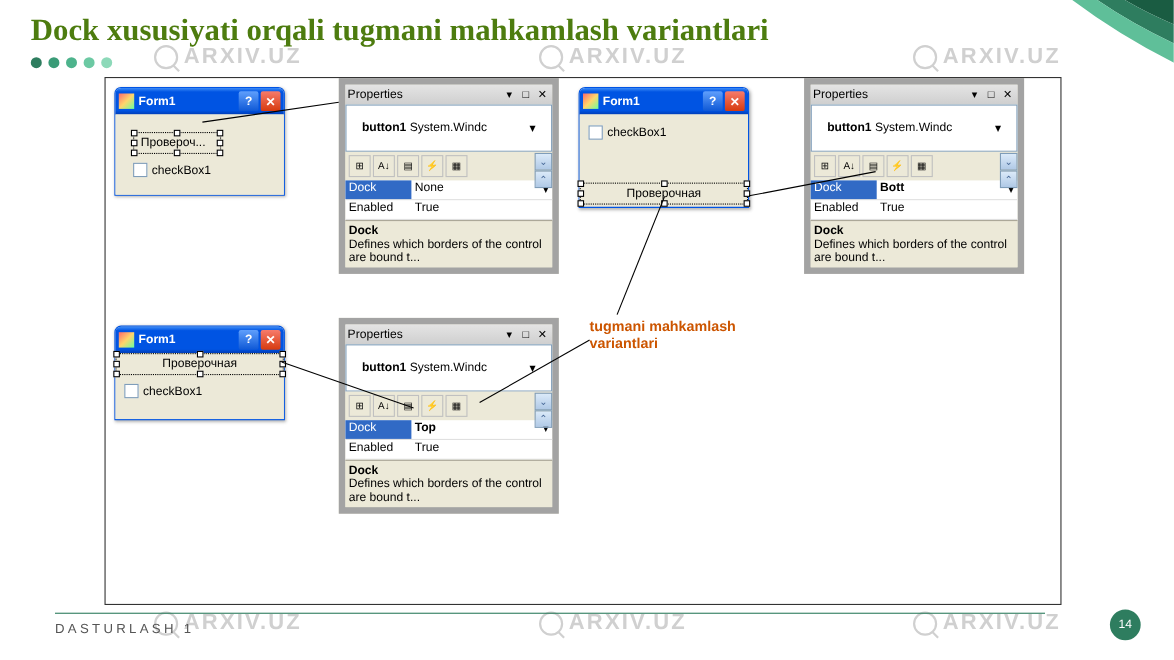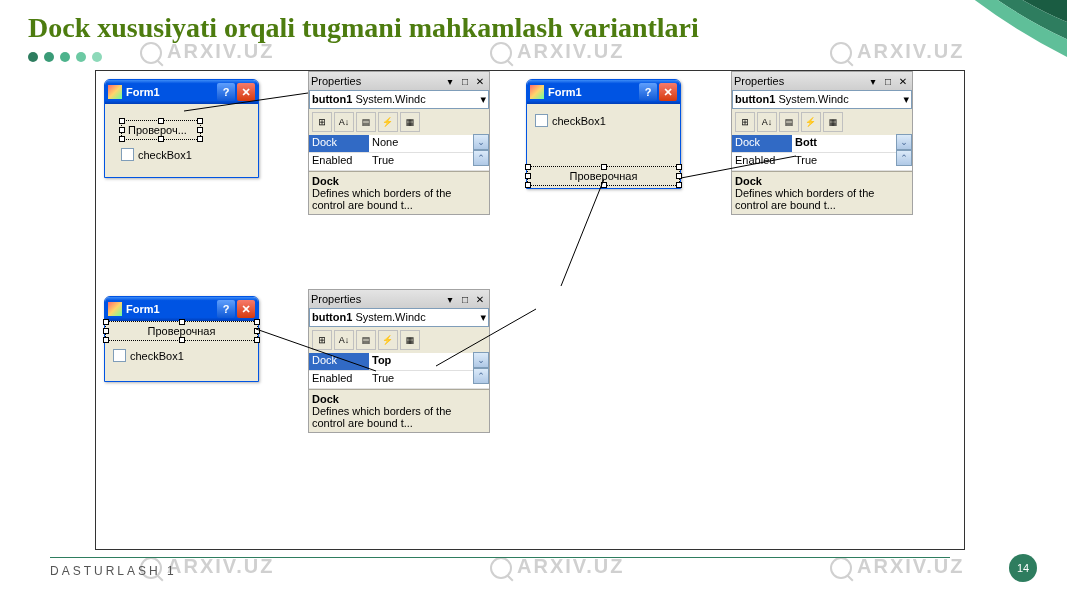--- a/index.html
+++ b/index.html
@@ -173,23 +173,23 @@
 background: #fff;
 margin-right: 4px;
 }
 .date-label {
 position: absolute;
 font-size: 11px;
 margin-left: 40px;
 }
 .properties-panel {
 position: absolute;
-width: 182px;
-background: #ece9d8;
-border: 1px solid #a3a3a3;
+width: 200px;
+background: #ece9d8;
+border: 6px solid #a3a3a3;
 }
 .prop-titlebar {
 background: linear-gradient(to bottom,#e4e4e4,#cfcfcf);
 height: 18px;
 display: flex;
 align-items: center;
 padding: 0 2px;
 font-size: 11px;
 }
 .prop-title-text { flex: 1; }
@@ -199,21 +199,21 @@
 display: flex;
 align-items: center;
 justify-content: center;
 font-size: 10px;
 margin-left: 1px;
 }
 .prop-combo {
 background: #fff;
 border: 1px solid #7f9db9;
 font-size: 11px;
-padding: 2px;
+padding: 14px;
 display: flex;
 justify-content: space-between;
 }
 .prop-toolbar {
 background: #ece9d8;
 padding: 3px;
 display: flex;
 gap: 2px;
 }
 .prop-tool-btn {
@@ -539,20 +539,24 @@
   <div class="prop-scroll">
     <div class="scroll-btn">⌄</div>
     <div class="scroll-btn">⌃</div>
   </div>
   <div class="prop-desc">
     <div class="prop-desc-title">Dock</div>
     <div>Defines which borders of the control are bound t...</div>
   </div>
 </div>
 
+<div class="annotation" style="top:218px;left:440px;">
+  <div>tugmani mahkamlash</div>
+  <div>variantlari</div>
+</div>
 
 <svg class="connector" width="870" height="480">
   <line x1="508" y1="108" x2="465" y2="215" stroke="#000" stroke-width="1"></line>
   <line x1="340" y1="295" x2="440" y2="238" stroke="#000" stroke-width="1"></line>
   <line x1="88" y1="40" x2="212" y2="22" stroke="#000" stroke-width="1"></line>
   <line x1="700" y1="85" x2="585" y2="107" stroke="#000" stroke-width="1"></line>
   <line x1="280" y1="300" x2="160" y2="258" stroke="#000" stroke-width="1"></line>
 </svg>
 
 </div>

